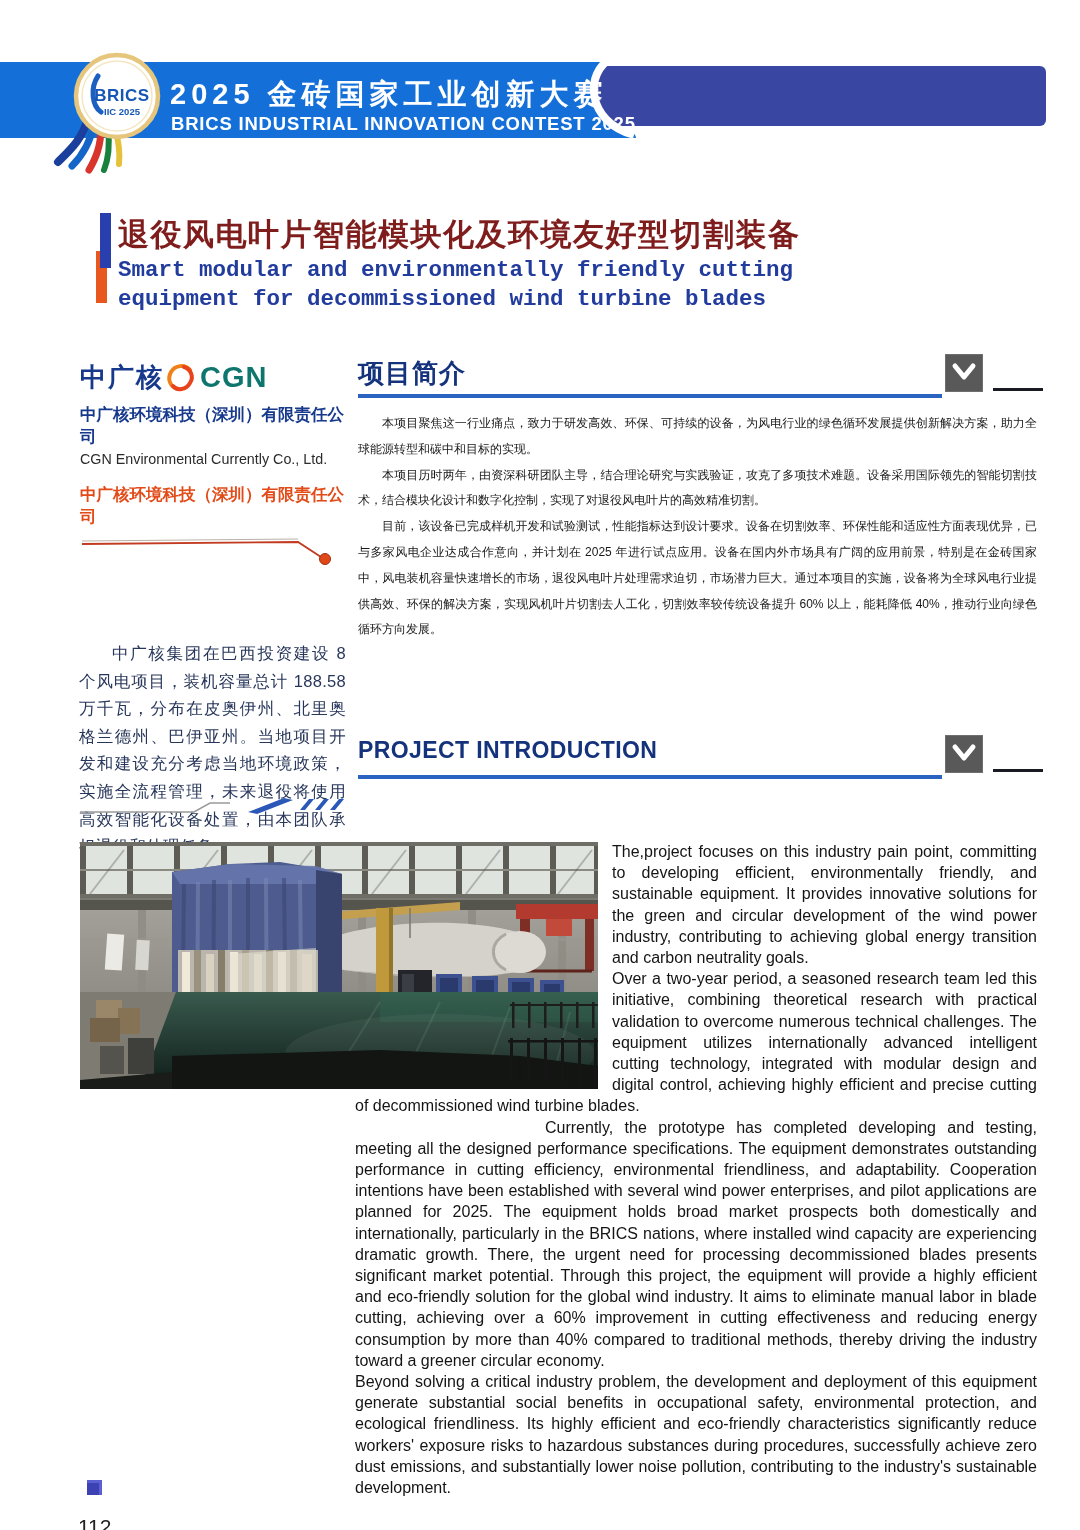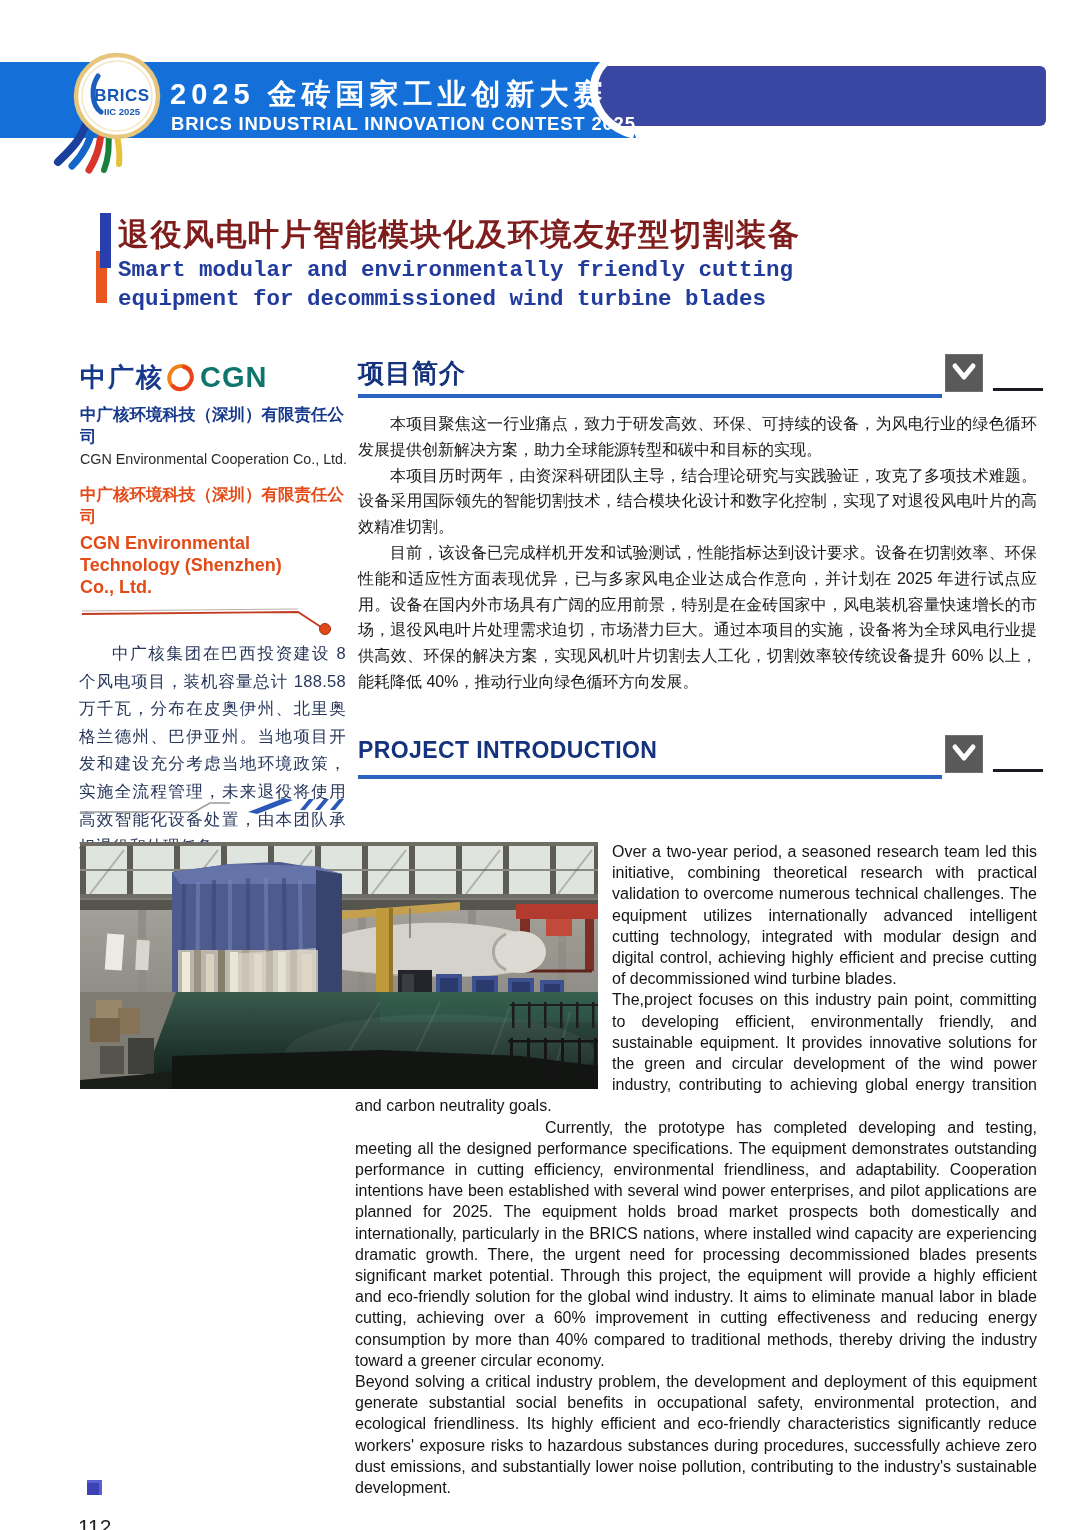--- a/index.html
+++ b/index.html
@@ -38,21 +38,21 @@
   .sec-header{position:absolute;left:358px;width:682px;height:44px;}
   .sec-header h2{margin:0;font-weight:bold;color:#15337c;}
   .sec-header.zh h2{font-size:26px;letter-spacing:1px;}
   .sec-header.en h2{font-size:23px;letter-spacing:0.4px;}
   .sec-underline{position:absolute;left:0;top:38px;width:584px;height:3.5px;background:#2b63c0;}
   .chev-box{position:absolute;left:587px;top:-2px;width:38px;height:38px;background:#595959;
     border:1px solid #6f6f6f;box-sizing:border-box;display:flex;align-items:center;justify-content:center;}
   .sec-tail{position:absolute;left:635px;top:32px;width:50px;height:3px;background:#1a1a22;}
   
   .zh-body{position:absolute;left:358px;top:411px;width:679px;}
-  .zh-body p{margin:0;text-indent:2em;font-size:16px;line-height:25.8px;
+  .zh-body p{margin:0;text-indent:2em;font-size:12px;line-height:25.8px;
     text-align:justify;color:#191919;}
   
   .photo{position:absolute;left:80px;top:842px;}
   
   .en-body{position:absolute;left:355px;top:841px;width:682px;}
   .photo-spacer{float:left;width:257px;height:252px;}
   .en-body p{margin:0;font-size:16px;line-height:21.2px;text-align:justify;color:#141414;}
   .en-body p.big-indent{text-indent:190px;}
   
   .footer{position:absolute;left:78px;top:1480px;display:flex;align-items:center;gap:20px;flex-direction:column;}
@@ -95,23 +95,22 @@
   <div class="cgn">
     <div class="cgn-brand">
       <span class="cgn-brand-zh">中广核</span>
       <svg width="36" height="32" viewBox="0 0 36 32">
         <path d="M14,27 C6,25 3,17 7,10 C11,3 21,2 26,8" stroke="#f08018" stroke-width="4" fill="none" stroke-linecap="round"></path>
         <path d="M20,5 C27,7 30,15 26,21 C22,28 13,29 9,24" stroke="#e8431c" stroke-width="4" fill="none" stroke-linecap="round"></path>
       </svg>
       <span class="cgn-brand-en">CGN</span>
     </div>
     <div class="cgn-name-zh">中广核环境科技（深圳）有限责任公司</div>
-    <div class="cgn-name-en">CGN Environmental Cooperation  Co., Ltd.</div>
+    <div class="cgn-name-en">CGN Environmental Currently  Co., Ltd.</div>
     <div class="cgn2-zh">中广核环境科技（深圳）有限责任公司</div>
-    <div class="cgn2-en">CGN Environmental Technology (Shenzhen) Co., Ltd.</div>
     <svg class="cgn-line-svg" width="268" height="34" viewBox="0 0 268 34">
       <line x1="2" y1="9" x2="218" y2="7" stroke="#b8b0a8" stroke-width="1"></line>
       <path d="M2,12 L218,10 L241,25" stroke="#c23a20" stroke-width="1.8" fill="none"></path>
       <circle cx="245" cy="27" r="5.5" fill="#e04818" stroke="#a03010" stroke-width="1"></circle>
     </svg>
   </div>
 
   <div class="side-para">中广核集团在巴西投资建设 8 个风电项目，装机容量总计 188.58 万千瓦，分布在皮奥伊州、北里奥格兰德州、巴伊亚州。当地项目开发和建设充分考虑当地环境政策，实施全流程管理，未来退役将使用高效智能化设备处置，由本团队承担退役和处理任务。</div>
   <svg class="side-deco" width="268" height="22" viewBox="0 0 268 22">
     <polyline points="2,17 116,17 132,8 152,8" stroke="#9a9a9a" stroke-width="1.5" fill="none"></polyline>
@@ -320,22 +319,22 @@
         <rect x="447" y="196" width="3" height="42"></rect>
       <rect x="464" y="196" width="3" height="44"></rect>
         <rect x="481" y="196" width="3" height="46"></rect>
       <rect x="498" y="196" width="3" height="48"></rect>
         <rect x="514" y="196" width="3" height="50"></rect>
     </g>
   </svg>
 
   <div class="en-body">
     <div class="photo-spacer"></div>
+    <p>The,project focuses on this industry pain point, committing to developing efficient, environmentally friendly, and sustainable equipment. It provides innovative solutions for the green and circular development of the wind power industry, contributing to achieving global energy transition and carbon neutrality goals.</p>
     <p>Over a two-year period, a seasoned research team led this initiative, combining theoretical research with practical validation to overcome numerous technical challenges. The equipment utilizes internationally advanced intelligent cutting technology, integrated with modular design and digital control, achieving highly efficient and precise cutting of decommissioned wind turbine blades.</p>
-    <p>The,project focuses on this industry pain point, committing to developing efficient, environmentally friendly, and sustainable equipment. It provides innovative solutions for the green and circular development of the wind power industry, contributing to achieving global energy transition and carbon neutrality goals.</p>
     <p class="big-indent">Currently, the prototype has completed developing and testing, meeting all the designed performance specifications. The equipment demonstrates outstanding performance in cutting efficiency, environmental friendliness, and adaptability. Cooperation intentions have been established with several wind power enterprises, and pilot applications are planned for 2025. The equipment holds broad market prospects both domestically and internationally, particularly in the BRICS nations, where installed wind capacity are experiencing dramatic growth. There, the urgent need for processing decommissioned blades presents significant market potential. Through this project, the equipment will provide a highly efficient and eco-friendly solution for the global wind industry. It aims to eliminate manual labor in blade cutting, achieving over a 60% improvement in cutting effectiveness and reducing energy consumption by more than 40% compared to traditional methods, thereby driving the industry toward a greener circular economy.</p>
     <p>Beyond solving a critical industry problem, the development and deployment of this equipment generate substantial social benefits in occupational safety, environmental protection, and ecological friendliness. Its highly efficient and eco-friendly characteristics significantly reduce workers' exposure risks to hazardous substances during procedures, successfully achieve zero dust emissions, and substantially lower noise pollution, contributing to the industry's sustainable development.</p>
   </div>
 
   <div class="footer">
     <div class="footer-square"></div>
     <div class="footer-num">112</div>
   </div>
 
 </div>

